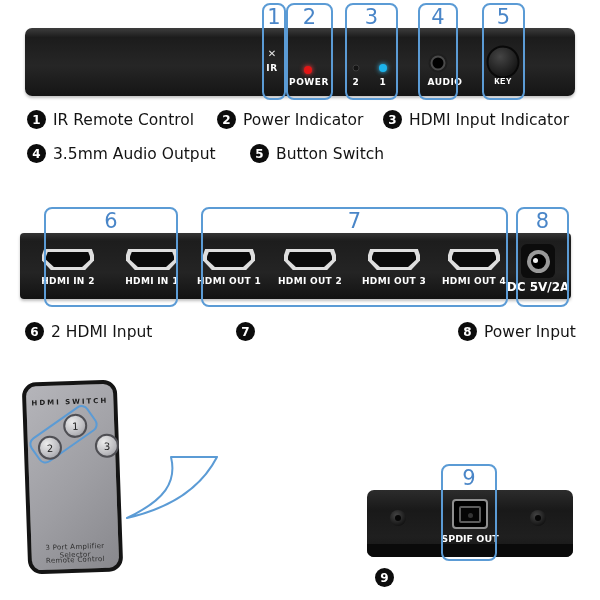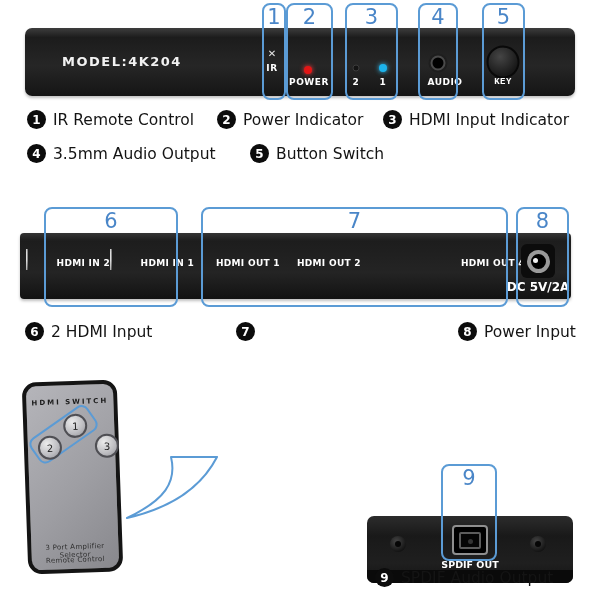--- a/index.html
+++ b/index.html
@@ -50,21 +50,21 @@
     font-size:12px; font-weight:bold; display:flex; align-items:center; justify-content:center; flex:0 0 auto;
   }
   .legend-label { font-size:15.5px; color:#141414; white-space:nowrap; }
 
   
   .rear-panel {
     position:absolute; left:20px; top:233px; width:551px; height:66px;
     background:linear-gradient(180deg,#353535 0%, #1d1d1d 12%, #242424 60%, #121212 100%);
     border-radius:4px; box-shadow:0 2px 3px rgba(0,0,0,.25);
   }
-  .port { position:absolute; top:16px; width:84px; display:flex; flex-direction:row; align-items:center;gap:29px; }
+  .port { position:absolute; top:16px; width:84px; display:flex; flex-direction:column; align-items:center; }
   .hdmi-shape {
     position:relative; width:52px; height:21px; background:#dedede;
     clip-path:polygon(4% 0, 96% 0, 100% 28%, 100% 55%, 83% 100%, 17% 100%, 0 55%, 0 28%);
   }
   .hdmi-shape::after {
     content:""; position:absolute; left:4px; right:4px; top:3px; bottom:3px; background:#0a0a0a;
     clip-path:polygon(4% 0, 96% 0, 100% 30%, 100% 52%, 82% 100%, 18% 100%, 0 52%, 0 30%);
   }
   .port-label { margin-top:6px; color:#fff; font-size:9px; font-weight:bold; letter-spacing:.3px; white-space:nowrap; }
   .dc-jack {
@@ -106,40 +106,38 @@
     display:flex; flex-direction:column; justify-content:space-evenly; padding:2px 12px;
   }
   .bubble-line { font-size:16.5px; color:#0e0e0e; white-space:nowrap; }
   .bubble-tail { position:absolute; left:113px; top:456px; width:132px; height:70px; z-index:5; }
 
   
   .side-panel {
     position:absolute; left:367px; top:490px; width:206px; height:67px;
     background:linear-gradient(180deg,#2c2c2c 0%, #191919 30%, #1f1f1f 70%, #141414 100%);
     border-radius:7px;
-    margin-top:26px;
   }
   .side-panel-strip { position:absolute; left:0; bottom:0; width:100%; height:13px; background:#0a0a0a; border-radius:0 0 7px 7px; }
   .screw { position:absolute; width:16px; height:16px; border-radius:50%; background:radial-gradient(circle at 40% 35%, #454545, #121212 75%); }
   .screw::after { content:""; position:absolute; left:5px; top:5px; width:6px; height:6px; border-radius:50%; background:#060606; }
   .spdif-port {
     position:absolute; left:85px; top:9px; width:36px; height:30px; background:#000;
     border:2px solid #8f8f8f; border-radius:4px; display:flex; align-items:center; justify-content:center;
   }
   .spdif-inner { width:22px; height:17px; border:2px solid #5c5c5c; border-radius:2px; background:#050505; position:relative; }
   .spdif-inner::after { content:""; position:absolute; left:7px; top:5px; width:5px; height:5px; border-radius:50%; background:#333; }
   .spdif-label { position:absolute; left:103px; top:43px; transform:translateX(-50%); color:#fff; font-size:9.5px; font-weight:bold; white-space:nowrap; }
 </style>
 </head>
 <body>
 
 <div class="stage">
 
   <div class="front-panel">
-    <div class="model-label">MODEL:4K204</div>
     <div class="ir-x">✕</div>
     <div class="panel-text" style="left:247px; top:35px;">IR</div>
     <div class="led led-red"></div>
     <div class="panel-text" style="left:284px; top:49px;">POWER</div>
     <div class="led led-off"></div>
     <div class="led led-blue"></div>
     <div class="panel-text" style="left:331px; top:49px;">2</div>
     <div class="panel-text" style="left:358px; top:49px;">1</div>
     <div class="audio-jack"></div>
     <div class="panel-text" style="left:420px; top:49px;">AUDIO</div>
@@ -184,20 +182,24 @@
         <div class="port-label">HDMI IN 1</div>
       </div>
     <div class="port" style="left:167px;">
         <div class="hdmi-shape"></div>
         <div class="port-label">HDMI OUT 1</div>
       </div>
     <div class="port" style="left:248px;">
         <div class="hdmi-shape"></div>
         <div class="port-label">HDMI OUT 2</div>
       </div>
+    <div class="port" style="left:332px;">
+        <div class="hdmi-shape"></div>
+        <div class="port-label">HDMI OUT 3</div>
+      </div>
     <div class="port" style="left:412px;">
         <div class="hdmi-shape"></div>
         <div class="port-label">HDMI OUT 4</div>
       </div>
     <div class="dc-jack">
         <div class="dc-ring"></div>
       </div>
     <div class="dc-label">DC 5V/2A</div>
   </div>
 
@@ -237,16 +239,15 @@
     <div class="screw" style="left:163px; top:20px;"></div>
     <div class="spdif-port">
         <div class="spdif-inner"></div>
       </div>
     <div class="spdif-label">SPDIF OUT</div>
   </div>
   <div class="callout" style="left:441px; top:464px; width:56px; height:97px;">9</div>
 
   <div class="legend-item" style="left:375px; top:568px;">
     <div class="legend-num">9</div>
-    <div class="legend-label">SPDIF Audio Output</div>
   </div>
 
 </div>
 
 </body></html>

